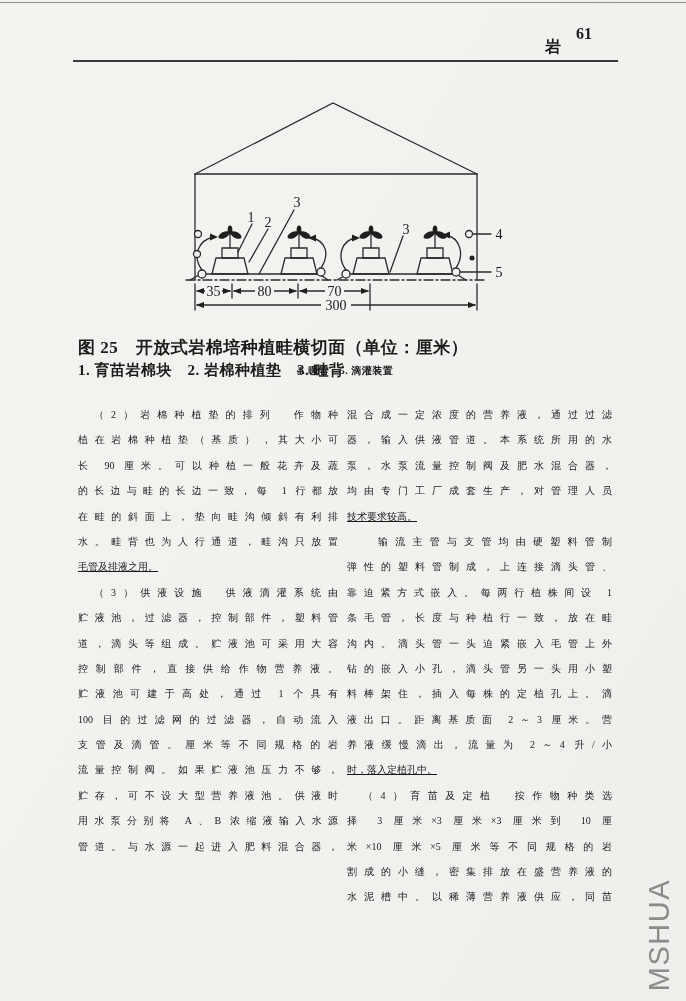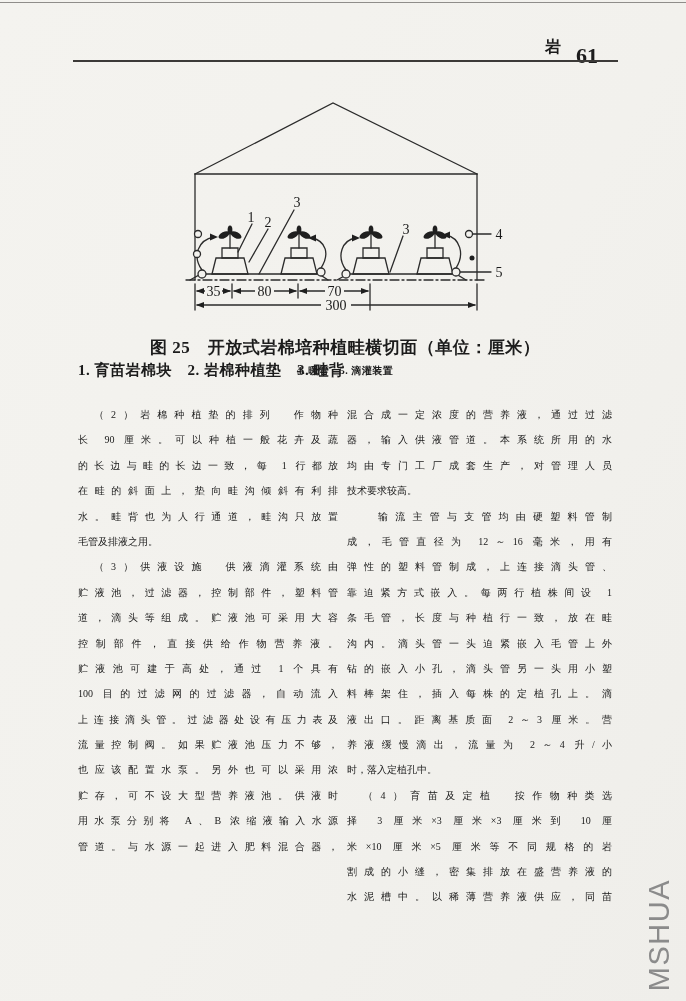--- a/index.html
+++ b/index.html
@@ -8,36 +8,36 @@
     width:686px;height:1001px;
     background:#f3f2ee;
     background:linear-gradient(120deg,#f4f3ef 0%,#f2f1ed 55%,#efeeea 100%);
     overflow:hidden;
     font-family:"Liberation Serif","DejaVu Serif",serif;
     color:#1c1c1c;
   }
   .scan-edge-top{position:absolute;left:0;top:2px;width:686px;height:1px;background:#8f8d8a;}
   
   .hdr-label{position:absolute;left:545px;top:37px;font-size:16px;font-weight:700;letter-spacing:1px;}
-  .hdr-page{position:absolute;left:576px;top:43px;font-size:22px;font-weight:700;}
+  .hdr-page{position:absolute;left:576px;top:25px;font-size:16px;font-weight:700;}
   .hdr-rule{position:absolute;left:73px;top:60px;width:545px;height:2px;background:#3c3a38;}
   
   .fig-svg{position:absolute;left:150px;top:88px;width:400px;height:248px;}
   .fig-svg *{vector-effect:non-scaling-stroke;}
-  .cap1{position:absolute;left:78px;top:336px;width:534px;text-align:center;font-size:17px;font-weight:700;letter-spacing:.5px;}
+  .cap1{position:absolute;left:78px;top:336px;width:534px;font-size:17px;font-weight:700;letter-spacing:.5px;}
   .cap2{position:absolute;left:78px;top:361px;width:534px;text-align:left;font-size:15px;font-weight:700;letter-spacing:.5px;}
   .cap3{position:absolute;left:78px;top:364px;width:534px;text-align:center;font-size:10px;font-weight:700;letter-spacing:.5px;}
   
   .col{position:absolute;top:402px;font-size:10px;line-height:25.4px;color:#191919;}
   .col-left{left:78px;width:260px;}
   .col-right{left:347px;width:265px;}
   .bodyline{text-align:justify;text-align-last:justify;white-space:normal;height:25.4px;overflow:visible;}
   .bodyline.in1{padding-left:16px;}
   .bodyline.in2{padding-left:31px;}
-  .bodyline.endline{text-align-last:left;}
+  .bodyline.endline{text-align-last:left;text-decoration:underline;}
   
   .watermark{
     position:absolute;left:595px;top:918px;width:130px;height:34px;
     transform:rotate(-90deg);transform-origin:50% 50%;
     font-family:"Liberation Sans","DejaVu Sans",sans-serif;
     font-size:29px;color:#8b8b8b;letter-spacing:1.5px;text-align:center;
   }
   svg text{font-family:"Liberation Serif","DejaVu Serif",serif;fill:#1a1a1a;}
 </style>
 </head>
@@ -176,45 +176,45 @@
       <text x="186" y="222">300</text>
     </g>
   </svg>
 
   <div class="cap1">图 25　开放式岩棉培种植畦横切面（单位：厘米）</div>
   <div class="cap2">1. 育苗岩棉块　2. 岩棉种植垫　3. 畦背</div>
   <div class="cap3">4. 暖管　5. 滴灌装置</div>
 
   <div class="col col-left">
       <div class="bodyline in1">（2）岩棉种植垫的排列　作物种</div>
+      <div class="bodyline">植在岩棉种植垫（基质），其大小可</div>
       <div class="bodyline">长 90 厘米。可以种植一般花卉及蔬</div>
       <div class="bodyline">的长边与畦的长边一致，每 1 行都放</div>
       <div class="bodyline">在畦的斜面上，垫向畦沟倾斜有利排</div>
       <div class="bodyline">水。畦背也为人行通道，畦沟只放置</div>
       <div class="bodyline endline">毛管及排液之用。</div>
       <div class="bodyline in1">（3）供液设施　供液滴灌系统由</div>
       <div class="bodyline">贮液池，过滤器，控制部件，塑料管</div>
       <div class="bodyline">道，滴头等组成。贮液池可采用大容</div>
       <div class="bodyline">控制部件，直接供给作物营养液。</div>
       <div class="bodyline">贮液池可建于高处，通过 1 个具有</div>
       <div class="bodyline">100 目的过滤网的过滤器，自动流入</div>
-      <div class="bodyline">上连接滴头管。过滤器处设有压力表及</div>
+      <div class="bodyline">支管及滴管。厘米等不同规格的岩</div>
       <div class="bodyline">流量控制阀。如果贮液池压力不够，</div>
-      <div class="bodyline">也应该配置水泵。另外也可以采用浓</div>
       <div class="bodyline">贮存，可不设大型营养液池。供液时</div>
       <div class="bodyline">用水泵分别将 A、B 浓缩液输入水源</div>
       <div class="bodyline">管道。与水源一起进入肥料混合器，</div>
     </div>
   <div class="col col-right">
       <div class="bodyline">混合成一定浓度的营养液，通过过滤</div>
       <div class="bodyline">器，输入供液管道。本系统所用的水</div>
+      <div class="bodyline">泵，水泵流量控制阀及肥水混合器，</div>
       <div class="bodyline">均由专门工厂成套生产，对管理人员</div>
       <div class="bodyline endline">技术要求较高。</div>
       <div class="bodyline in2">输流主管与支管均由硬塑料管制</div>
-      <div class="bodyline">成，毛管直径为 12～16 毫米，用有</div>
       <div class="bodyline">弹性的塑料管制成，上连接滴头管、</div>
       <div class="bodyline">靠迫紧方式嵌入。每两行植株间设 1</div>
       <div class="bodyline">条毛管，长度与种植行一致，放在畦</div>
       <div class="bodyline">沟内。滴头管一头迫紧嵌入毛管上外</div>
       <div class="bodyline">钻的嵌入小孔，滴头管另一头用小塑</div>
       <div class="bodyline">料棒架住，插入每株的定植孔上。滴</div>
       <div class="bodyline">液出口。距离基质面 2～3 厘米。营</div>
       <div class="bodyline">养液缓慢滴出，流量为 2～4 升/小</div>
       <div class="bodyline endline">时，落入定植孔中。</div>
       <div class="bodyline in1">（4）育苗及定植　按作物种类选</div>

